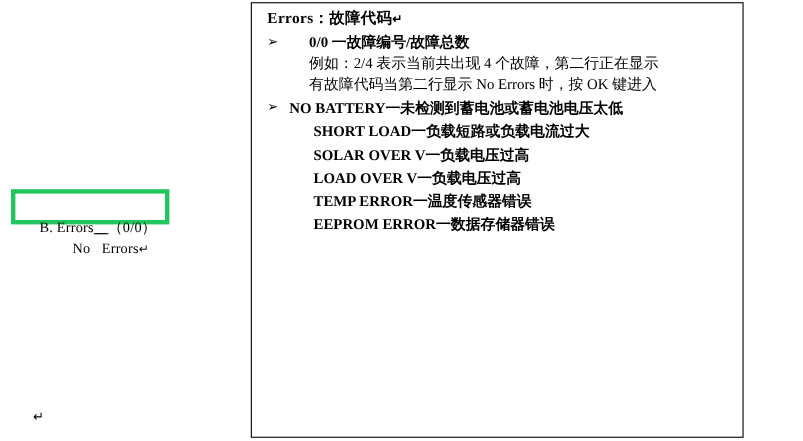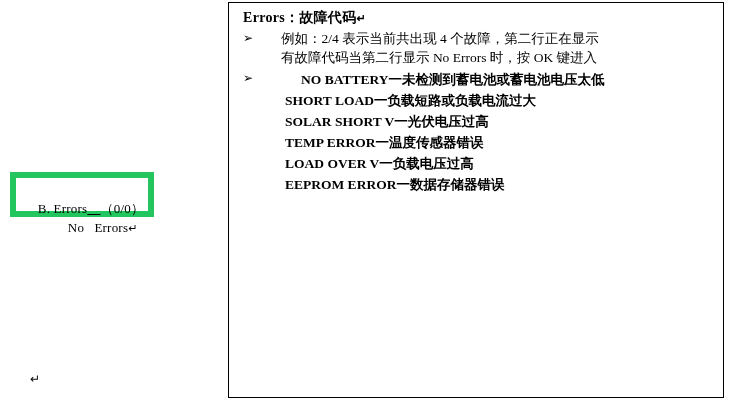--- a/index.html
+++ b/index.html
@@ -15,22 +15,22 @@
     position: relative;
     overflow: hidden;
   }
 
   
   #lcd-box {
     position: absolute;
     left: 10px;
     top: 172px;
     width: 144px;
-    height: 45px;
-    border: 6px solid #22c55e;
+    height: 32px;
+    border: 4px solid #22c55e;
     box-sizing: border-box;
     font-family: "Liberation Serif", serif;
     font-size: 13px;
   }
   #lcd-line1 {
     position: absolute;
     left: 8px;
     top: 6px;
     white-space: pre;
     letter-spacing: 0.2px;
@@ -57,21 +57,21 @@
     top: 372px;
     font-size: 12px;
     color: #000000;
   }
 
   
   #desc-box {
     position: absolute;
     left: 228px;
     top: 2px;
-    width: 496px;
+    width: 448px;
     height: 396px;
     border: 1px solid #000000;
     box-sizing: border-box;
     padding: 8px 10px 4px 12px;
     font-size: 13.5px;
     line-height: 1.0;
   }
   #desc-title {
     font-weight: bold;
     font-size: 14px;
@@ -106,21 +106,20 @@
     font-weight: bold;
   }
   .err-line {
     line-height: 21px;
     padding-left: 22px;
     white-space: pre-wrap;
     font-weight: bold;
   }
   .first-err {
     padding-left: 0;
-    margin-left: 38px;
   }
 </style>
 </head>
 <body>
 
 <div id="lcd-box">
   <div id="lcd-line1">
     <span>B. Errors</span><span class="underlined">＿</span><span>（0/0）</span>
   </div>
   <div id="lcd-line2">
@@ -132,30 +131,31 @@
 
 <div id="desc-box">
 
   <div id="desc-title">
     <span>Errors：故障代码</span><span class="pilcrow">↵</span>
   </div>
 
   <div class="bullet-row">
     <span class="bullet-glyph">➢</span>
     <div class="bullet-text">
+      <div class="b-line indent bold-code">0/0 一故障编号/故障总数</div>
       <div class="b-line indent">例如：2/4 表示当前共出现 4 个故障，第二行正在显示</div>
       <div class="b-line indent">有故障代码当第二行显示 No Errors 时，按 OK 键进入</div>
     </div>
   </div>
 
   <div class="bullet-row">
     <span class="bullet-glyph">➢</span>
     <div class="bullet-text">
       <div class="err-line first-err">NO BATTERY一未检测到蓄电池或蓄电池电压太低</div>
       <div class="err-line">SHORT LOAD一负载短路或负载电流过大</div>
-      <div class="err-line">SOLAR SHORT V一光伏电压过高</div>
+      <div class="err-line">SOLAR OVER V一负载电压过高</div>
+      <div class="err-line">LOAD OVER V一负载电压过高</div>
       <div class="err-line">TEMP ERROR一温度传感器错误</div>
-      <div class="err-line">LOAD OVER V一负载电压过高</div>
       <div class="err-line">EEPROM ERROR一数据存储器错误</div>
     </div>
   </div>
 
 </div>
 
 </body></html>

